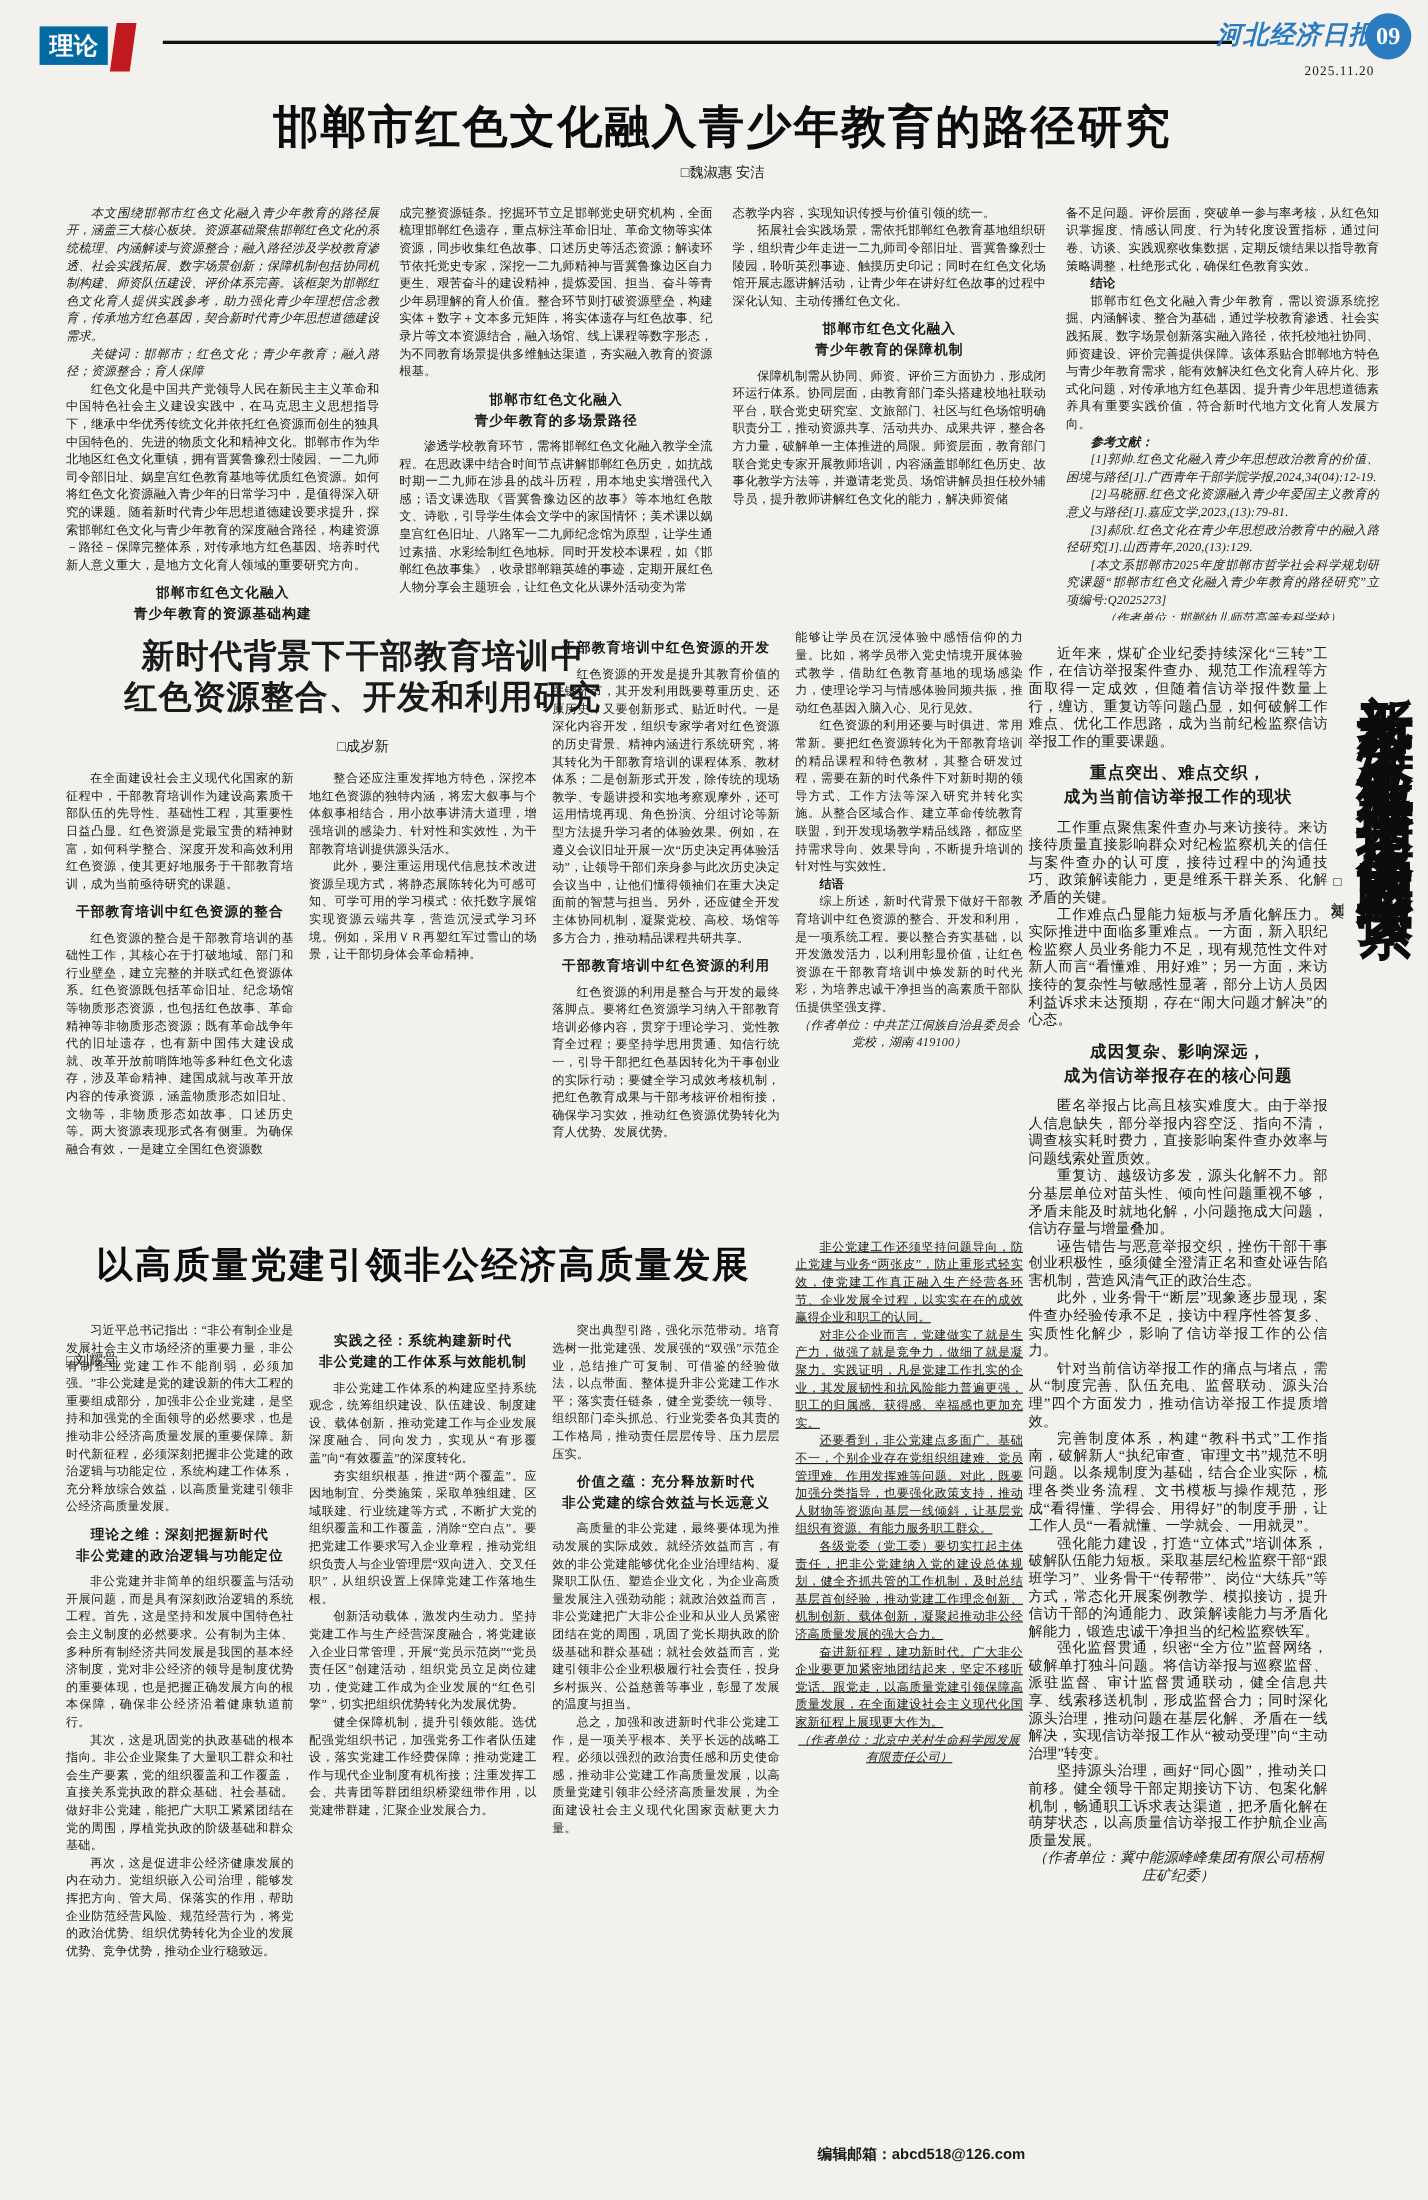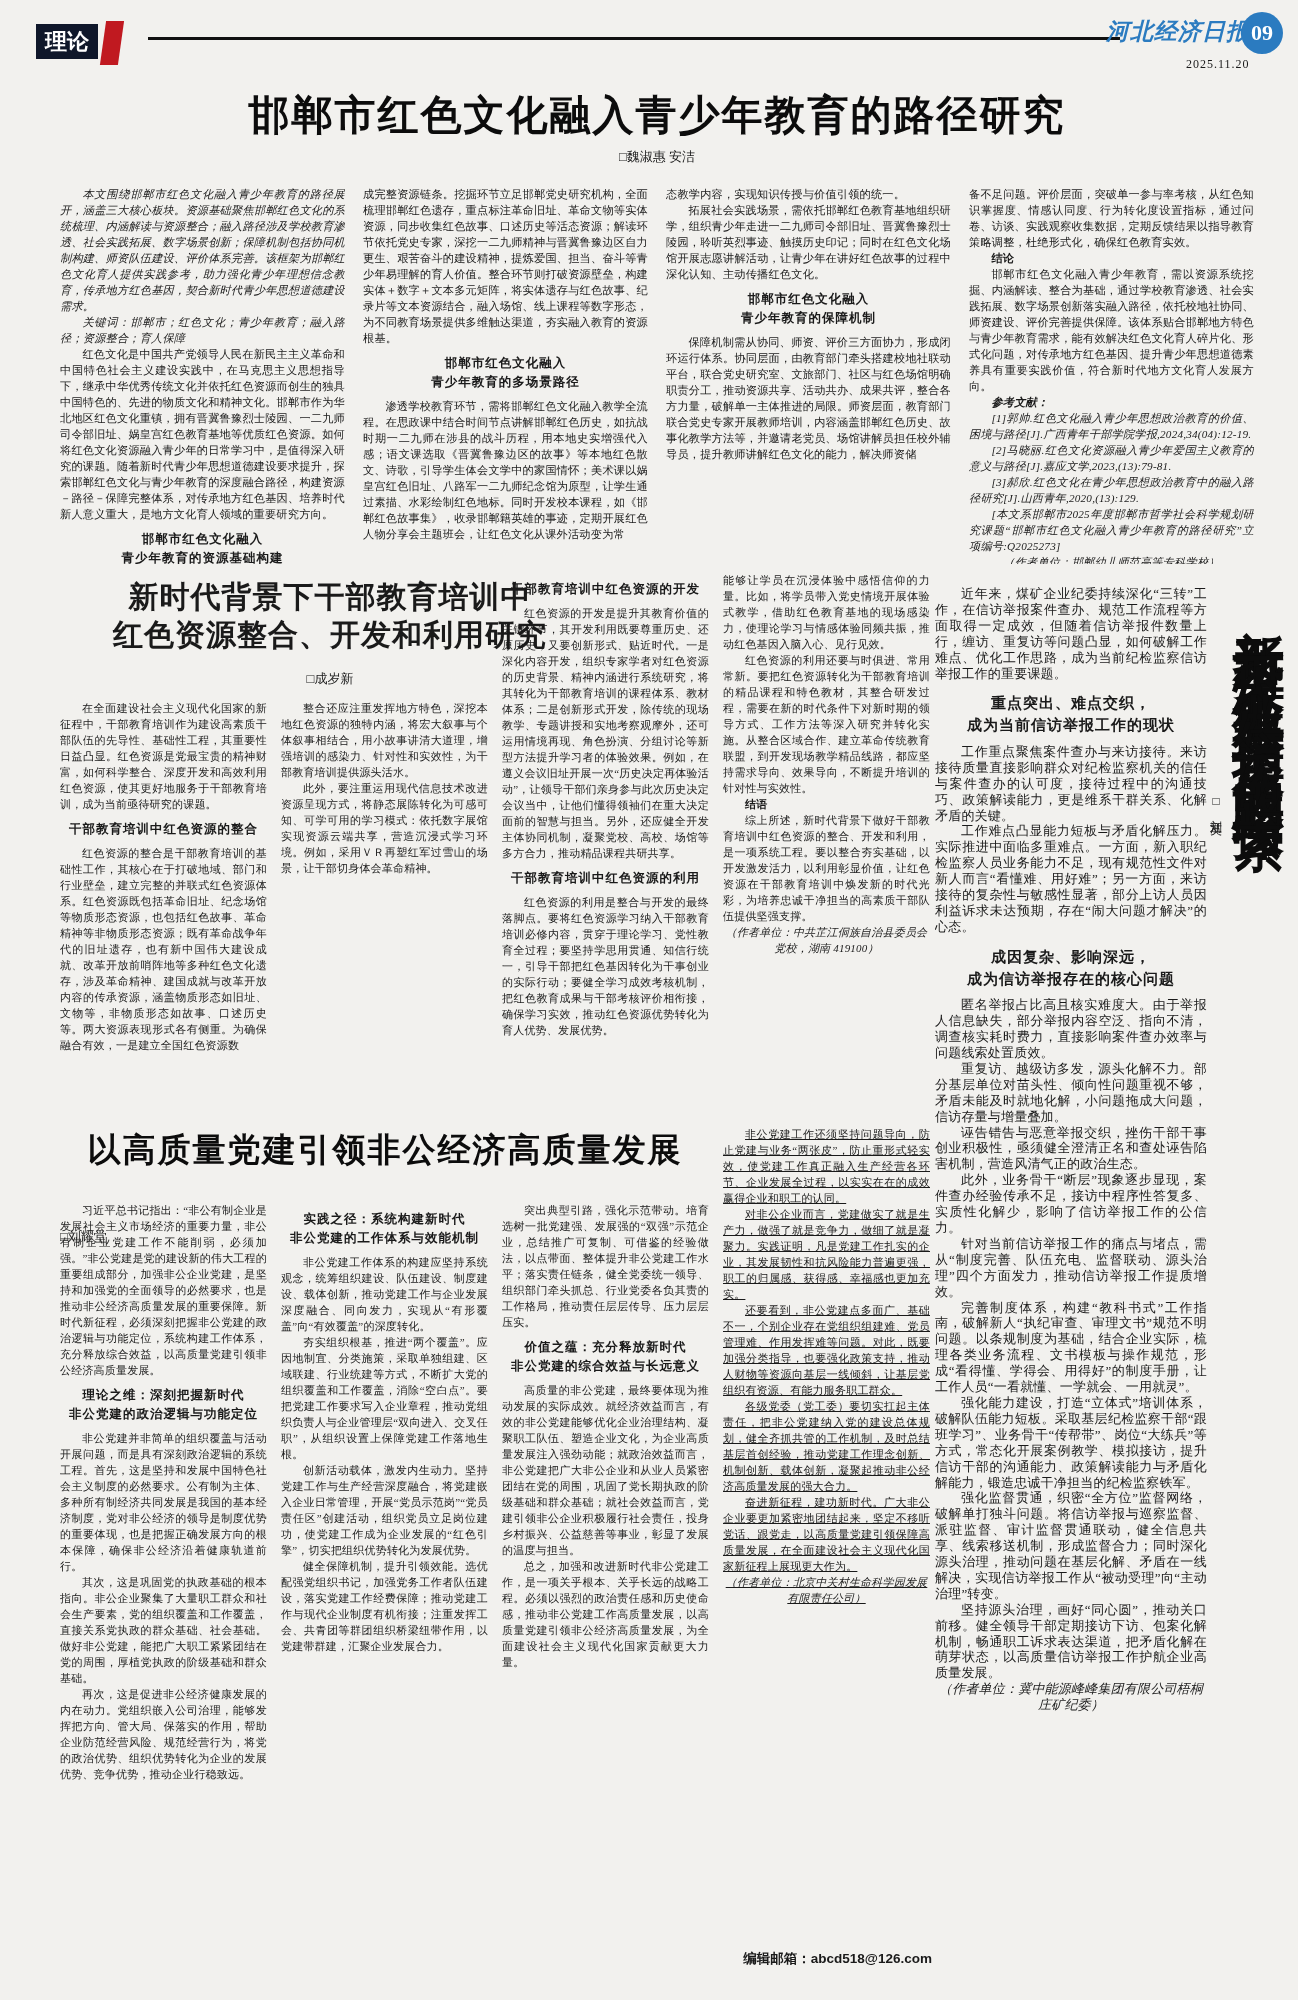--- a/index.html
+++ b/index.html
@@ -1,21 +1,21 @@
 <!DOCTYPE html>
 <html><head>
 <meta charset="utf-8">
 <style>
   html,body{margin:0;padding:0;}
   body{background:#dedcd8;}
   #page{position:relative;width:1298px;height:2000px;background:#f2f1ee;color:#1a1a1a;
         font-family:"Liberation Serif","DejaVu Serif",serif;overflow:hidden;}
   
   #section-badge{position:absolute;left:36px;top:24px;display:flex;align-items:flex-start;}
-  .badge-blue{width:62px;height:35px;background:#0f172a;color:#fff;font-size:22px;font-weight:bold;
+  .badge-blue{width:62px;height:35px;background:#0369a1;color:#fff;font-size:22px;font-weight:bold;
               text-align:center;line-height:35px;font-family:"Liberation Sans","DejaVu Sans",sans-serif;}
   .badge-red{width:18px;height:44px;background:#c01920;margin-left:5px;margin-top:-3px;transform:skewX(-8deg);}
   #header-rule{position:absolute;left:148px;top:37px;width:972px;height:3px;background:#111;}
   #masthead-logo{position:absolute;left:1106px;top:16px;width:140px;font-size:23px;font-weight:bold;
                  font-style:italic;color:#2b7bc0;letter-spacing:1px;white-space:nowrap;}
   #page-circle{position:absolute;left:1241px;top:12px;width:42px;height:42px;border-radius:50%;
                background:#2b7bc0;color:#fff;font-size:22px;font-weight:bold;text-align:center;line-height:42px;}
   #page-date{position:absolute;left:1186px;top:57px;font-size:12px;letter-spacing:1px;}
   
   .big-title{position:absolute;text-align:center;font-weight:900;color:#0c0c0c;

